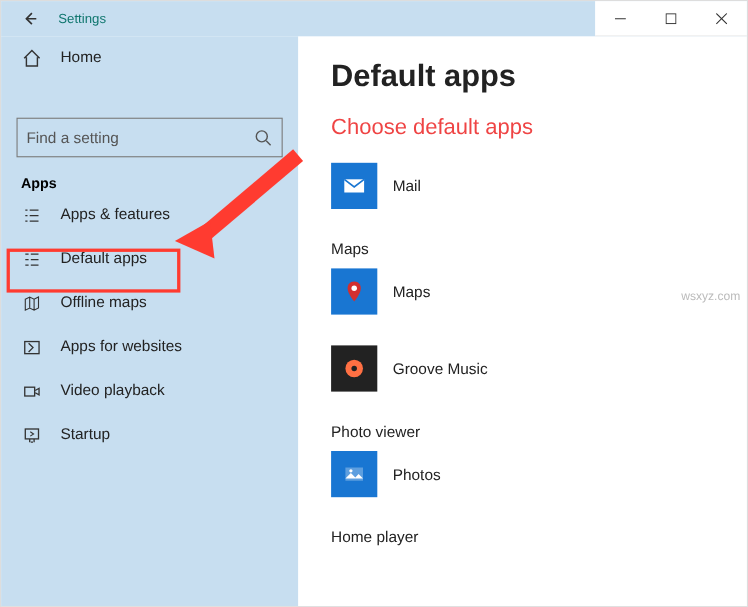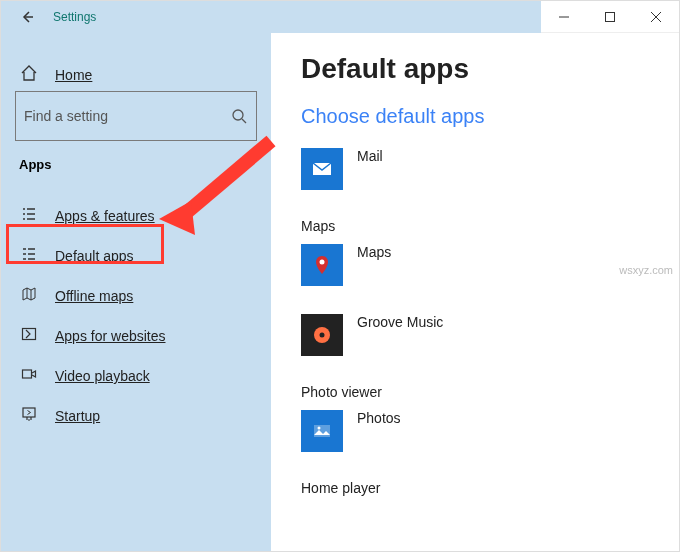--- a/index.html
+++ b/index.html
@@ -4,34 +4,34 @@
 <style>
   * { box-sizing: border-box; margin: 0; padding: 0; font-family: "Segoe UI", Arial, sans-serif; }
   body { width: 680px; height: 552px; overflow: hidden; background: #fff; border: 1px solid #ddd; position: relative; }
   .titlebar { height: 32px; display: flex; align-items: center; background: #c7def0; position: relative; }
   .titlebar .back { width: 16px; height: 16px; margin: 0 18px; display:flex; align-items:center; justify-content:center; }
   .titlebar .title { font-size: 12px; color: #0f766e; }
   .winctrls { position:absolute; right:0; top:0; height:32px; display:flex; background:#fff; border-bottom:1px solid #eee;}
   .winctrls div { width:46px; display:flex; align-items:center; justify-content:center; }
   .main { display:flex; height: calc(100% - 32px); }
   .sidebar { width: 270px; background: #c7def0; padding-top:10px; }
-  .home-row, .nav-item { display:flex; align-items:flex-end; height:40px; padding-left:18px; font-size:14px; color:#222; cursor:default;text-decoration:underline; }
+  .home-row, .nav-item { display:flex; align-items:flex-start; height:40px; padding-left:18px; font-size:14px; color:#222; cursor:default; }
   .home-row .icon, .nav-item .icon { width:20px; height:20px; margin-right:16px; display:flex; align-items:center; justify-content:center; }
-  .search { margin:8px 14px 14px 14px; height:50px; border:1px solid #7a7a7a; background:#c7def0; display:flex; align-items:center; padding:0 8px; }
+  .search { margin:24px 14px 14px 14px; height:36px; border:1px solid #7a7a7a; background:#c7def0; display:flex; align-items:center; padding:0 8px; }
   .search input { flex:1; border:none; background:transparent; font-size:14px; color:#555; outline:none; }
   .search input::placeholder { color:#555; }
   .search .sicon { width:18px; height:18px; display:flex; align-items:center; justify-content:center; }
   .section-label { font-size:13px; font-weight:700; padding:2px 18px 12px 18px; }
   .nav-item.selected { position:relative; }
   .highlight-box { position:absolute; border:3px solid #ff3b30; left:5px; top:0; width:158px; height:40px; pointer-events:none; }
   .content { flex:1; padding: 20px 30px 0 30px; overflow:hidden; position:relative;}
   .content h1 { font-size:28px; font-weight:600; margin-bottom:20px; color:#222;}
-  .content h2 { font-size:20px; font-weight:400; margin-bottom:20px; color:#3b82f6;}
+  .content h2 { font-size:20px; font-weight:400; margin-bottom:20px; color:#ef4444;}
   .cat-label { font-size:14px; color:#222; margin-bottom:10px;}
-  .app-tile { display:flex; align-items:flex-start; margin-bottom:28px;}
+  .app-tile { display:flex; align-items:center; margin-bottom:28px;}
   .app-tile .tile { width:42px; height:42px; background:#1976d2; display:flex; align-items:center; justify-content:center; margin-right:14px;}
   .app-tile .label { font-size:14px; color:#222;}
   .arrow-annot { position:absolute; left:150px; top:130px; pointer-events:none; z-index:10; }
   svg { display:block; }
   .watermark { position:absolute; right:6px; bottom:50%; font-size:11px; color:#bbb; writing-mode: horizontal-tb;}
 </style>
 </head>
 <body>
 
 <div class="titlebar">

